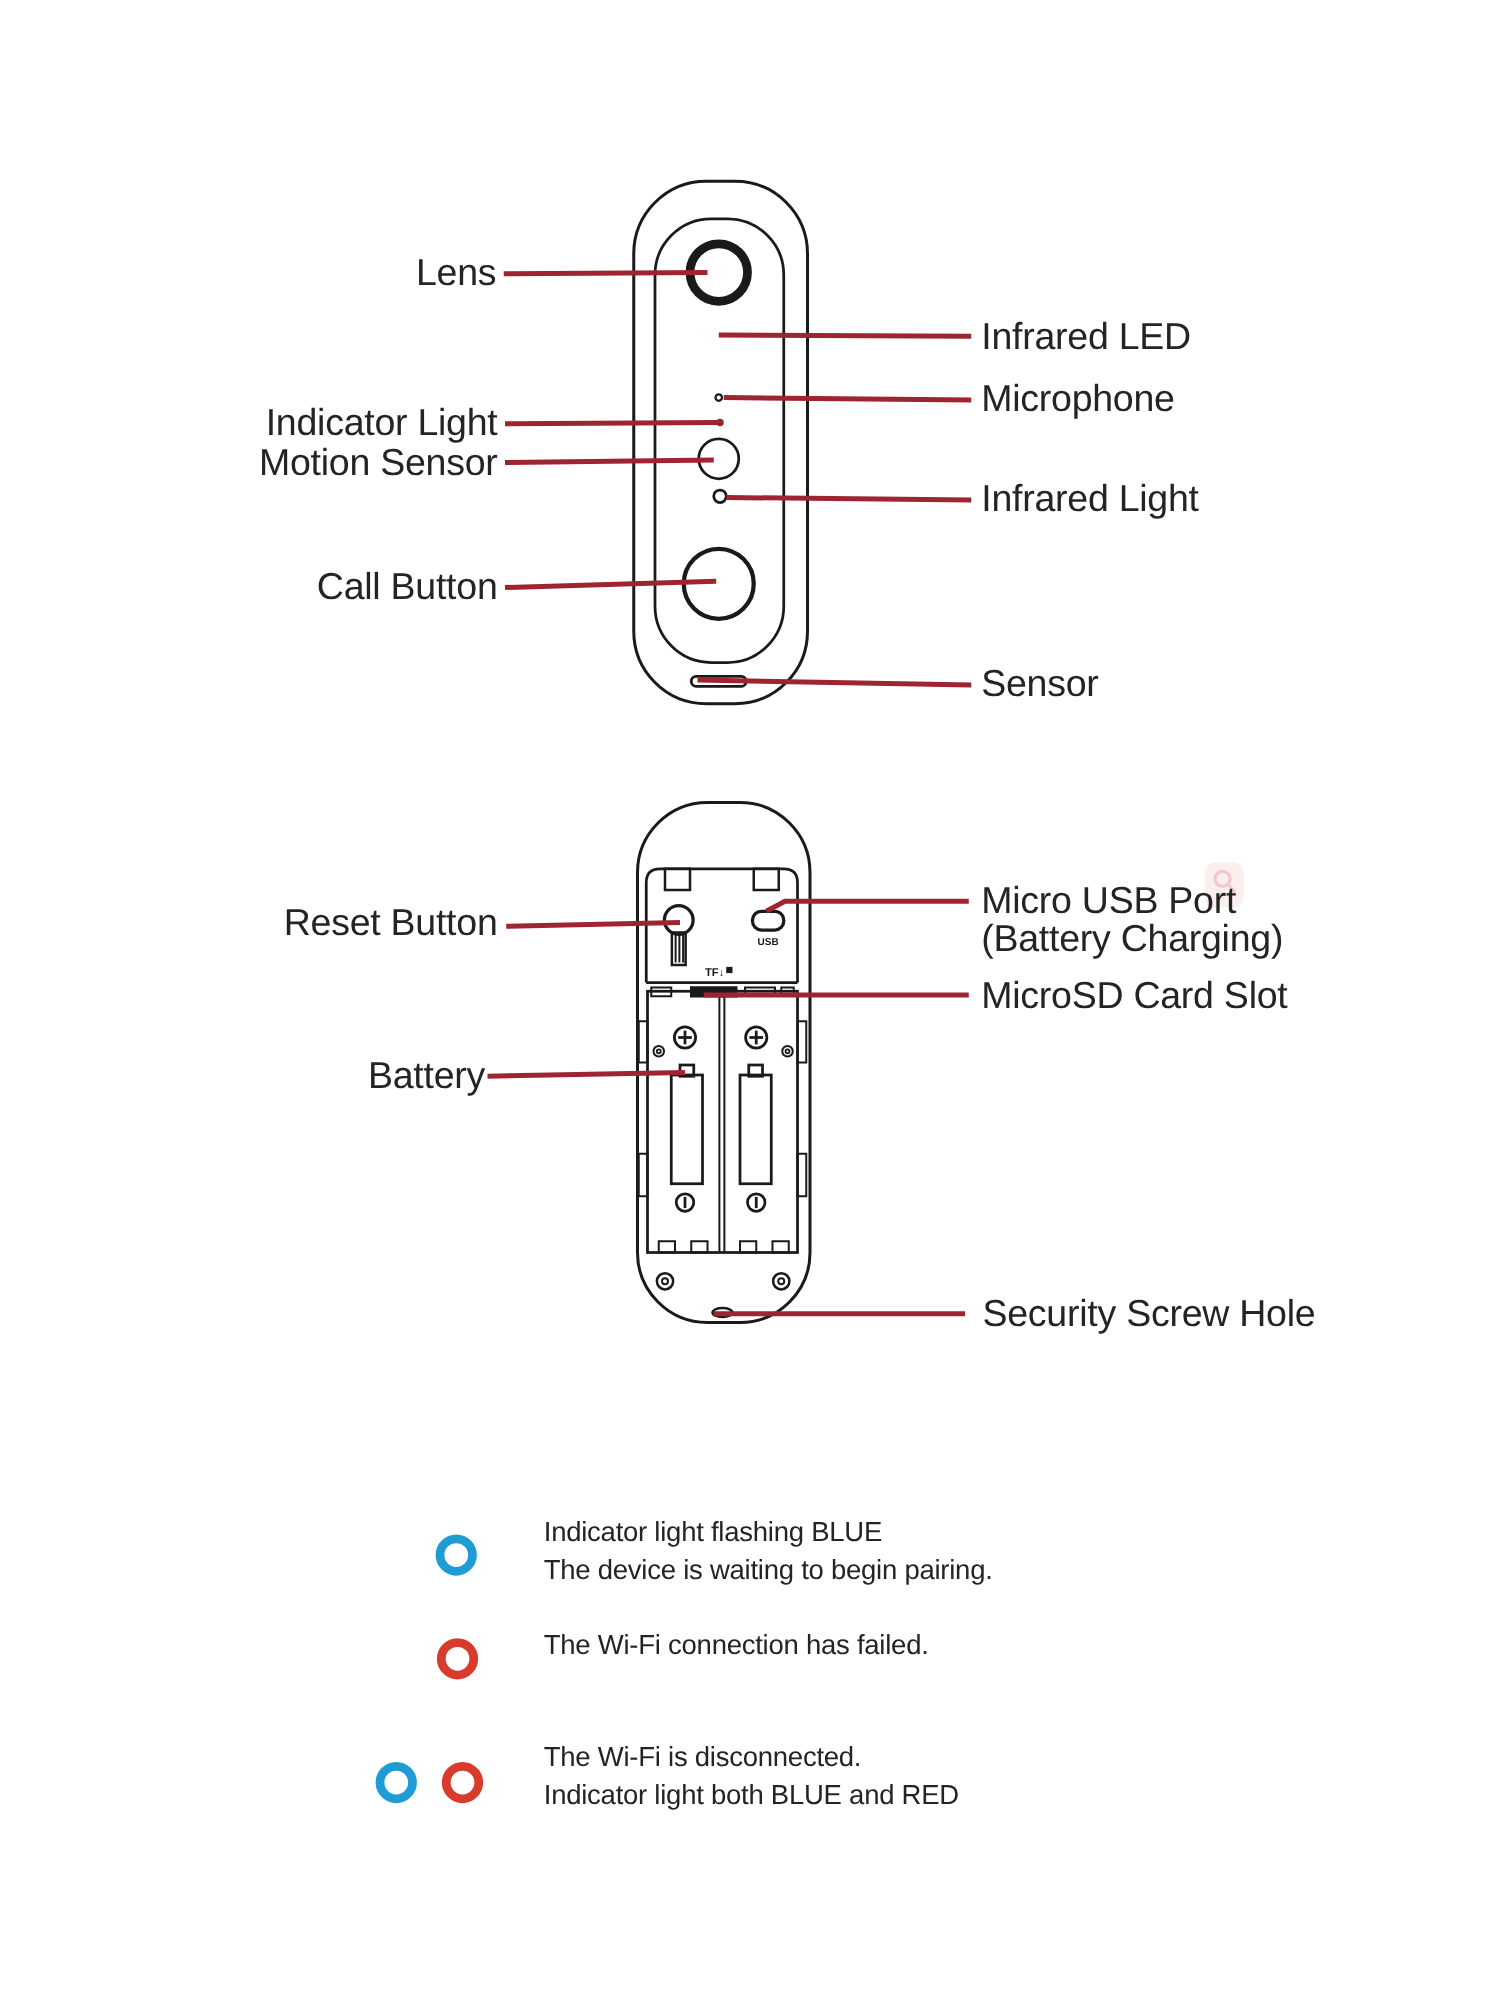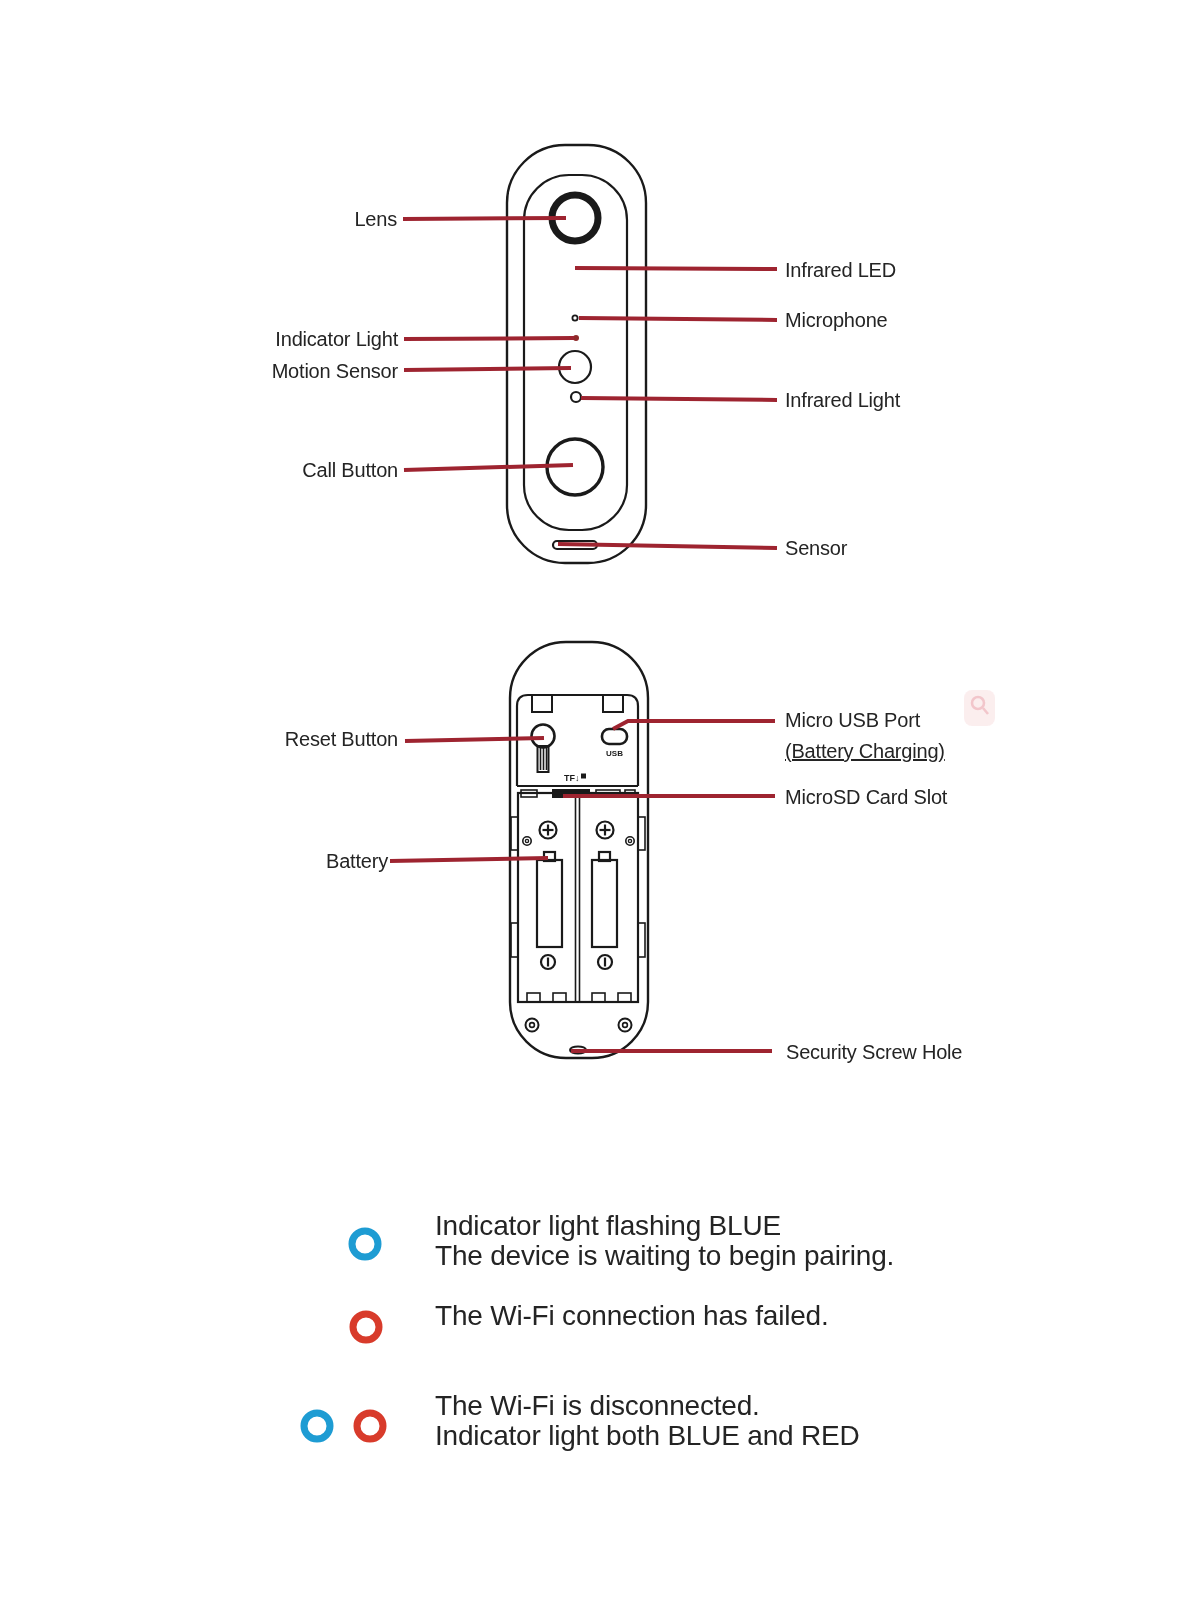--- a/index.html
+++ b/index.html
@@ -11,27 +11,27 @@
     --text:#242424;
     --watermark-pink:#f5d5d7;
     --watermark-glyph:#eeb4ba;
   }
   #page{
     position:relative;width:1200px;height:1600px;background:#ffffff;overflow:hidden;
     font-family:"Liberation Sans", sans-serif;color:var(--text);
   }
   #art{position:absolute;left:0;top:0;width:1200px;height:1600px;}
   .lbl{
-    position:absolute;font-size:20px;line-height:26px;font-weight:500;
+    position:absolute;font-size:30px;line-height:26px;font-weight:500;
     letter-spacing:-0.2px;white-space:nowrap;color:var(--text);
   }
   .lbl.right-align{text-align:right;}
   .lbl2{line-height:31px;}
   .legend-text{
-    position:absolute;left:435px;font-size:28px;line-height:30px;font-weight:500;
+    position:absolute;left:435px;font-size:22px;line-height:30px;font-weight:500;
     letter-spacing:-0.2px;white-space:nowrap;color:var(--text);
   }
   .legend-text span{display:block;}
   
   .ink{stroke:var(--ink);fill:none;}
   .leader{stroke:var(--accent);fill:none;stroke-width:4;}
   .engrave{fill:var(--ink);font-family:"Liberation Sans",sans-serif;font-weight:bold;}
 </style>
 </head>
 <body>
@@ -185,21 +185,21 @@
   <div class="lbl" style="left:785px;top:257px;">Infrared LED</div>
   <div class="lbl" style="left:785px;top:307px;">Microphone</div>
   <div class="lbl" style="left:785px;top:387px;">Infrared Light</div>
   <div class="lbl" style="left:785px;top:535px;">Sensor</div>
 
   <div class="lbl right-align" style="right:802px;top:726px;">Reset Button</div>
   <div class="lbl right-align" style="right:812px;top:848px;">Battery</div>
 
   <div class="lbl lbl2" style="left:785px;top:705px;">
     <span style="display:block;">Micro USB Port</span>
-    <span style="display:block;text-decoration:underline;">(Battery Charging)</span>
+    <span style="display:block;">(Battery Charging)</span>
   </div>
   <div class="lbl" style="left:785px;top:784px;">MicroSD Card Slot</div>
   <div class="lbl" style="left:786px;top:1039px;">Security Screw Hole</div>
 
   <div class="legend-text" style="top:1211px;">
     <span>Indicator light flashing BLUE</span>
     <span>The device is waiting to begin pairing.</span>
   </div>
   <div class="legend-text" style="top:1301px;">
     <span>The Wi-Fi connection has failed.</span>

